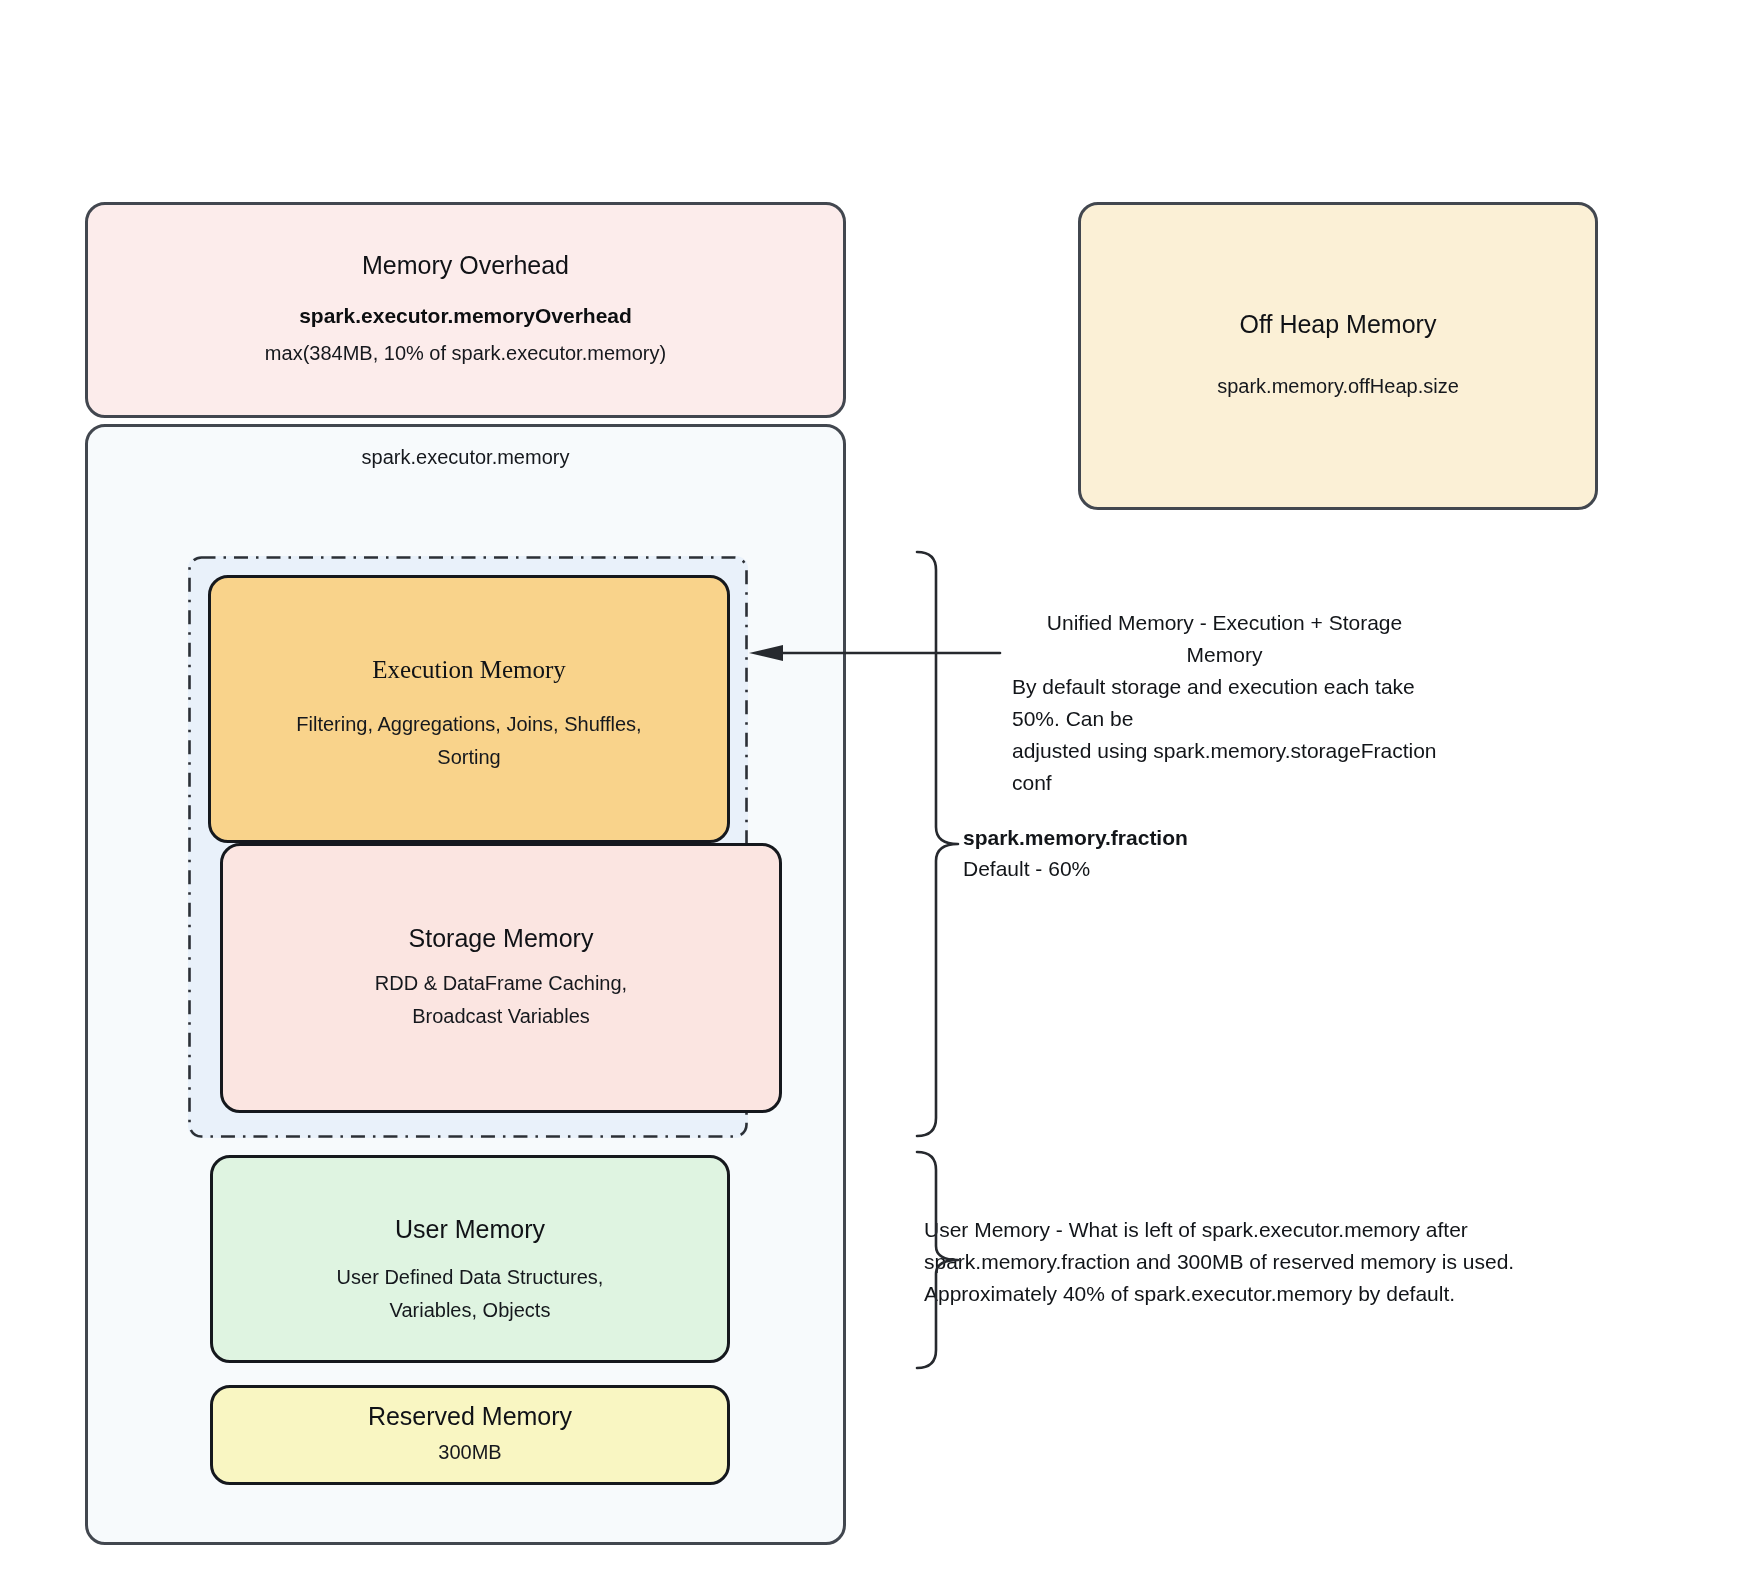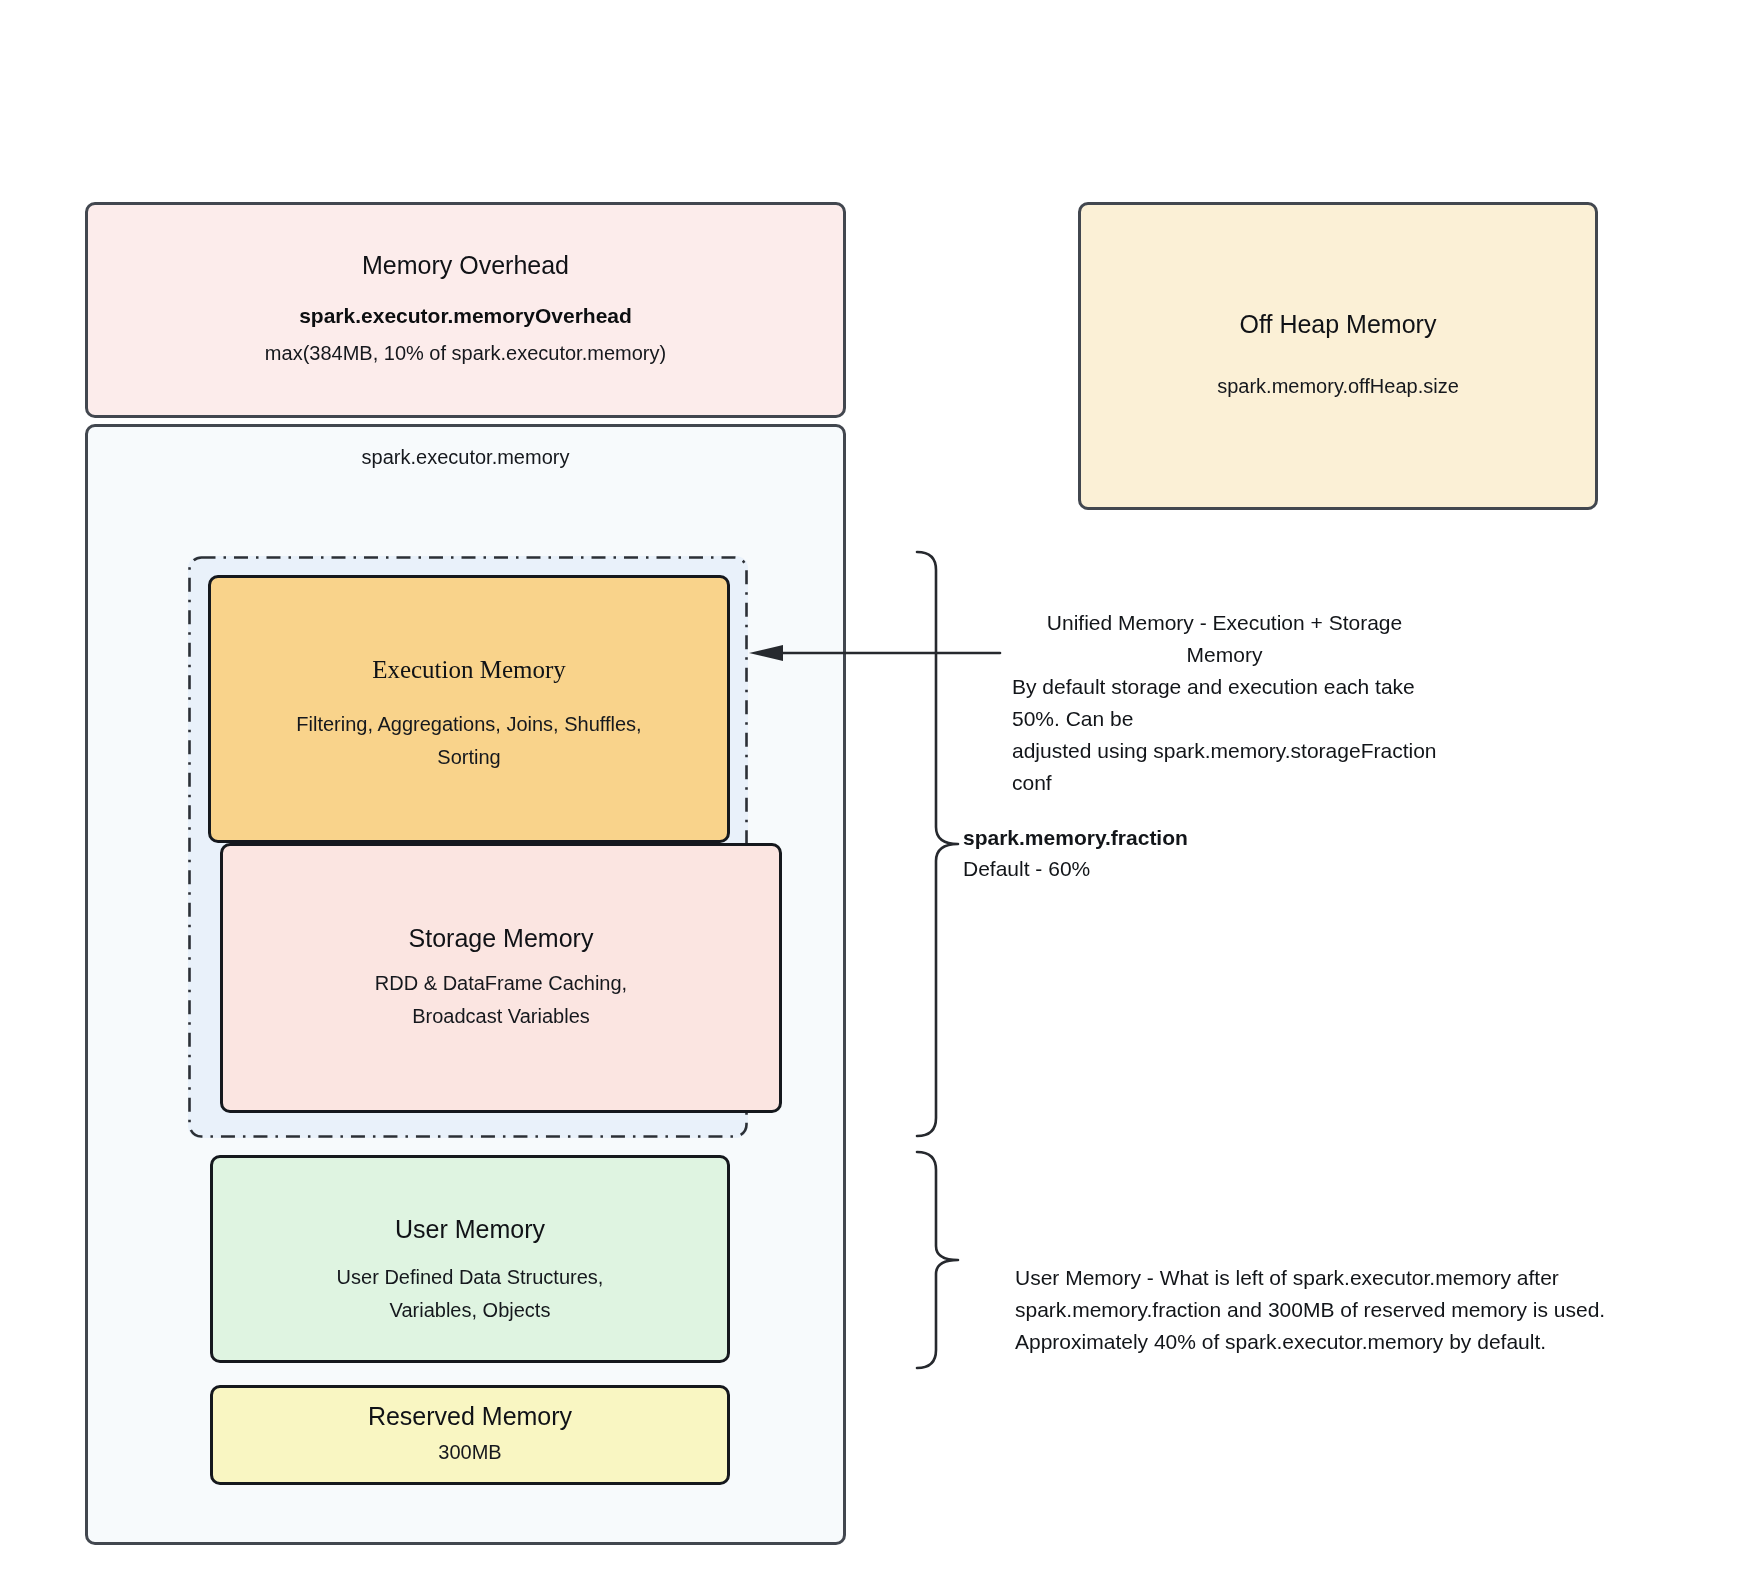--- a/index.html
+++ b/index.html
@@ -13,21 +13,21 @@
   }
   .abs{position:absolute;box-sizing:border-box;}
   #diagram-title{
     left:0;top:60px;width:1741px;
     text-align:center;
     font-size:45px;font-weight:700;color:#0c0e10;
     letter-spacing:.5px;
   }
   .box{
     position:absolute;box-sizing:border-box;
-    border:3px solid #15181d;border-radius:10px;
+    border:3px solid #15181d;border-radius:20px;
     display:flex;flex-direction:column;
     align-items:center;justify-content:center;
     text-align:center;
   }
   .outer{border-color:#42474f;}
   .box-title{font-size:25px;color:#101216;}
   .box-sub{font-size:20px;line-height:33px;color:#15181d;}
   .cfg-bold{font-size:21px;font-weight:700;color:#0c0e10;}
   
   #memory-overhead-box{left:85px;top:202px;width:761px;height:216px;}
@@ -50,21 +50,21 @@
   #storage-box .box-title{margin-bottom:14px;}
   #user-box{left:122px;top:728px;width:520px;height:208px;padding-top:24px;}
   #user-box .box-title{margin-bottom:17px;}
   #reserved-box{left:122px;top:958px;width:520px;height:100px;}
   #reserved-box .box-title{margin-bottom:5px;}
   
   .annot{position:absolute;font-size:21px;line-height:32px;color:#121519;}
   .annot .center{text-align:center;}
   #unified-annotation{left:1012px;top:607px;width:425px;}
   #fraction-annotation{left:963px;top:822px;line-height:31px;}
-  #user-memory-annotation{left:1015px;top:1214px;width:720px;margin-top:48px;}
+  #user-memory-annotation{left:924px;top:1214px;width:720px;}
   .bold{font-weight:700;}
   b{font-weight:400;}
   
   #overlay-svg{position:absolute;left:0;top:0;pointer-events:none;}
 </style>
 </head>
 <body>
 
 <div id="stage">
 

